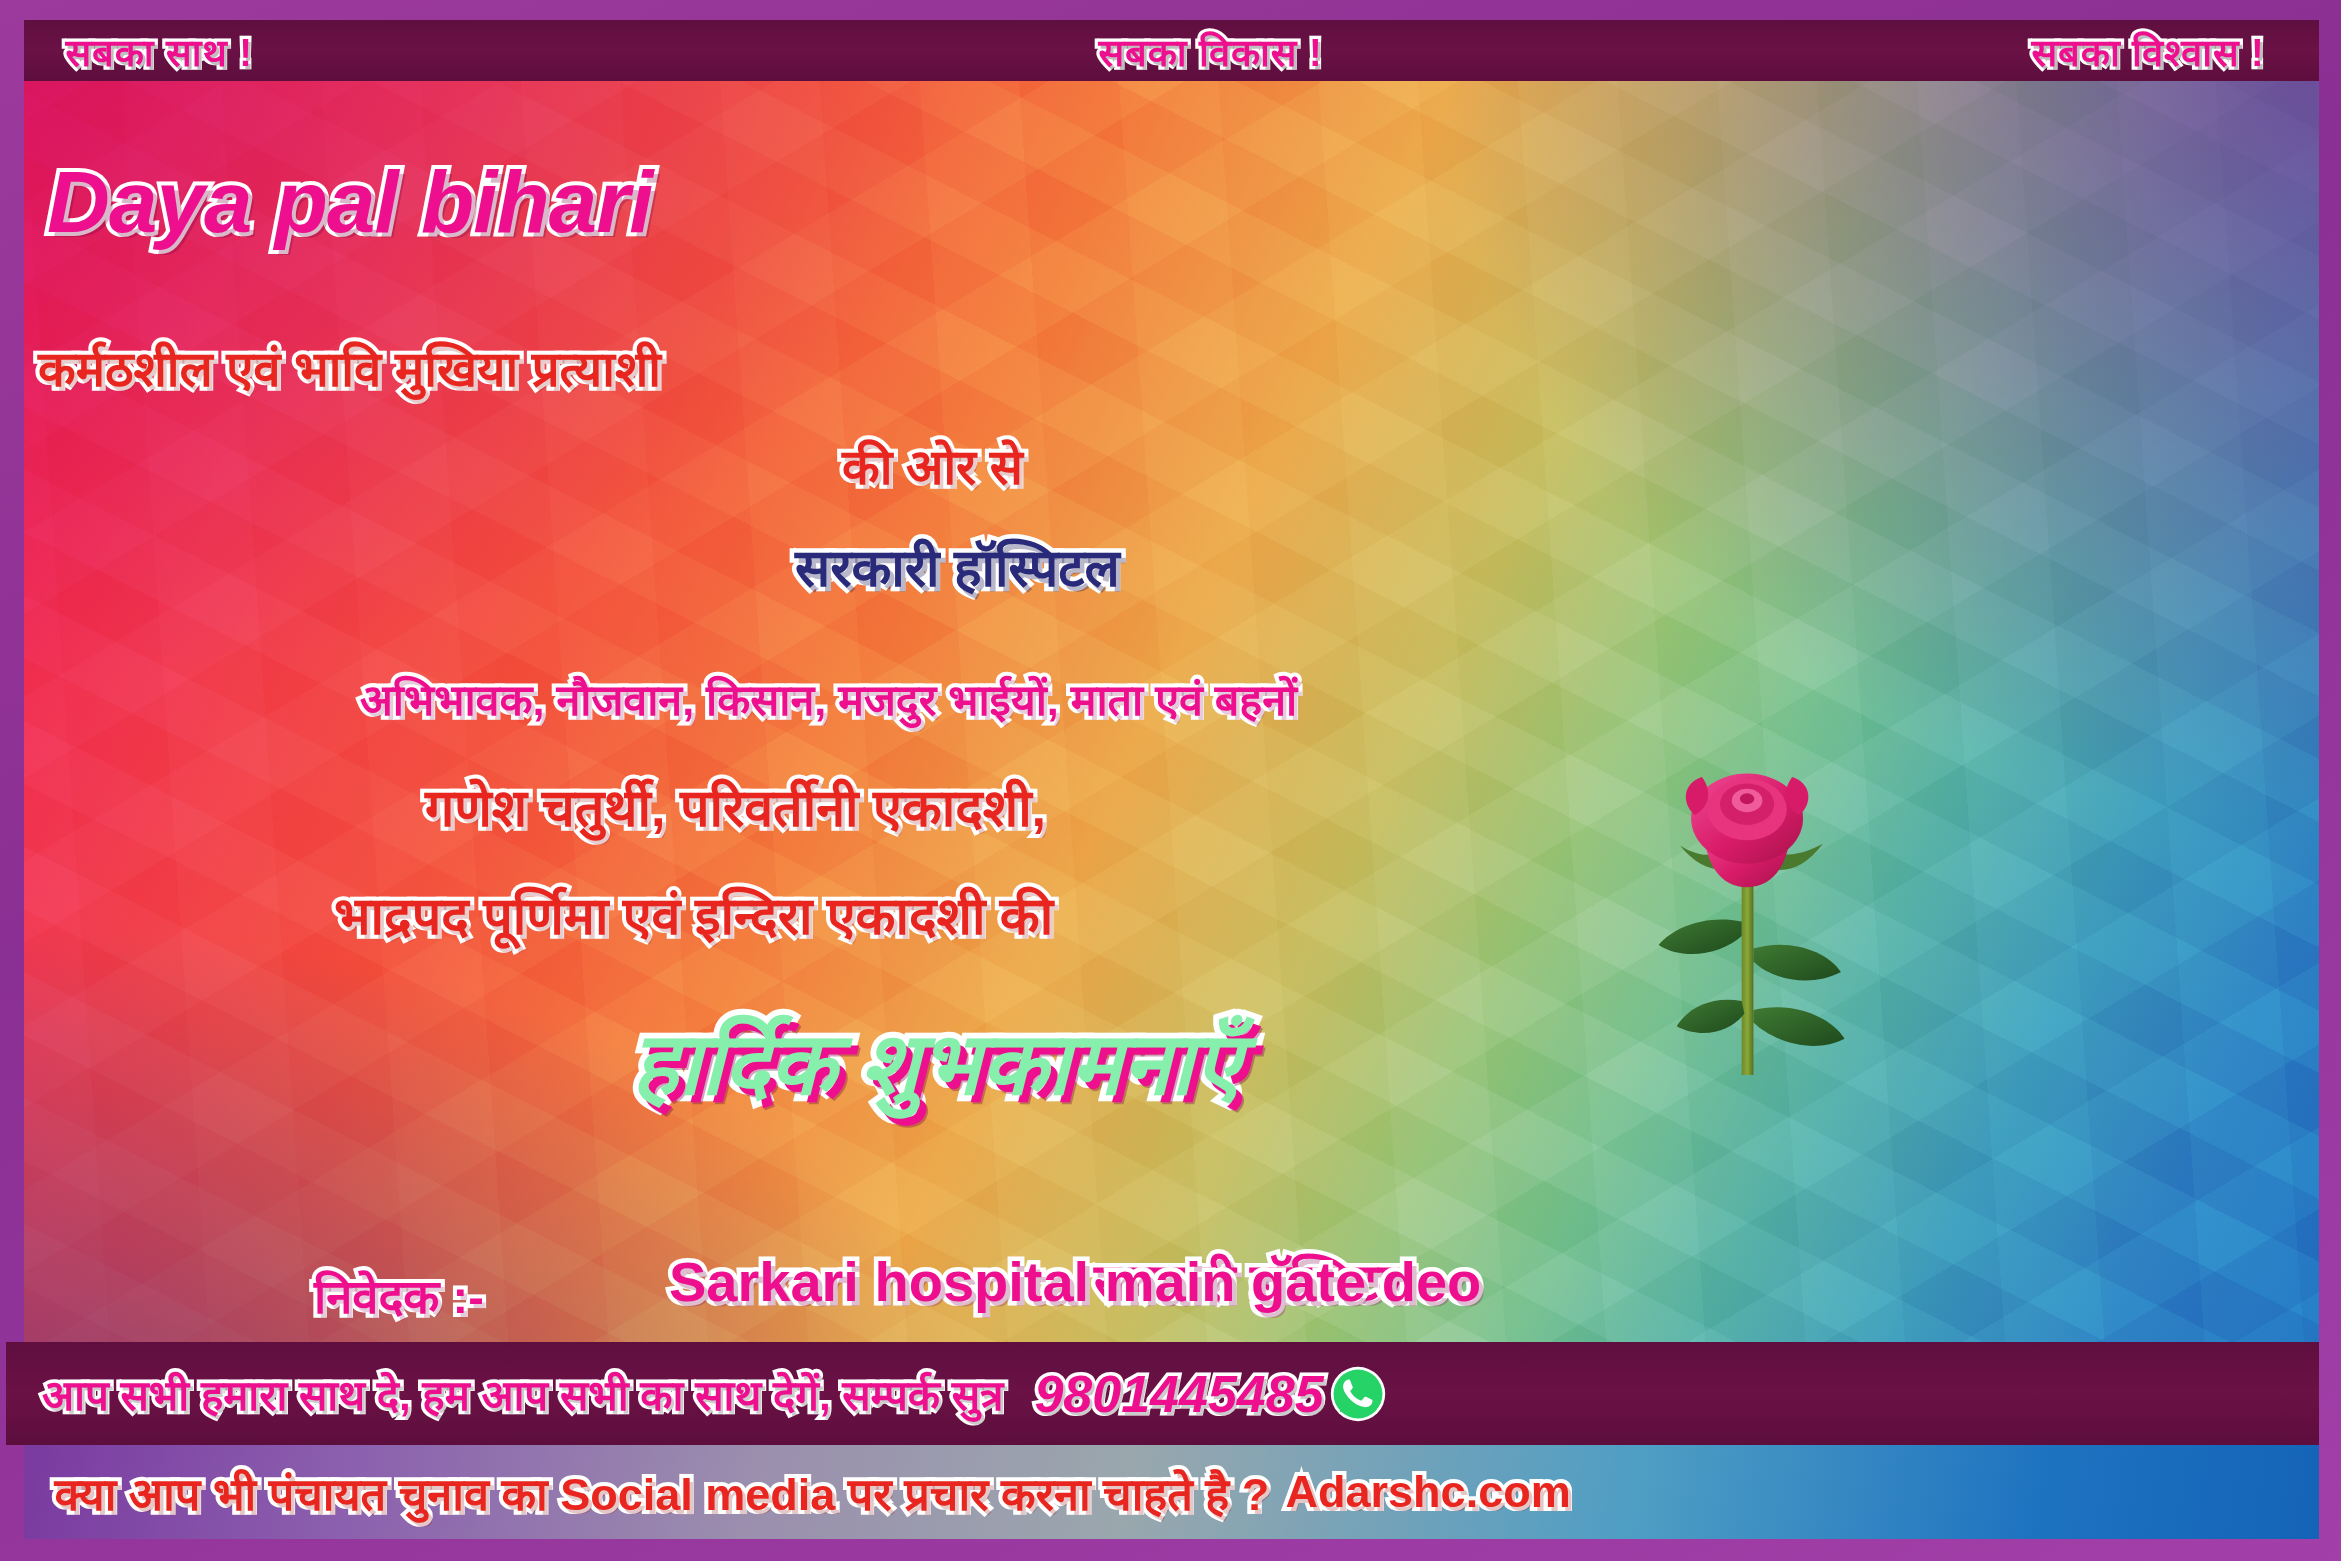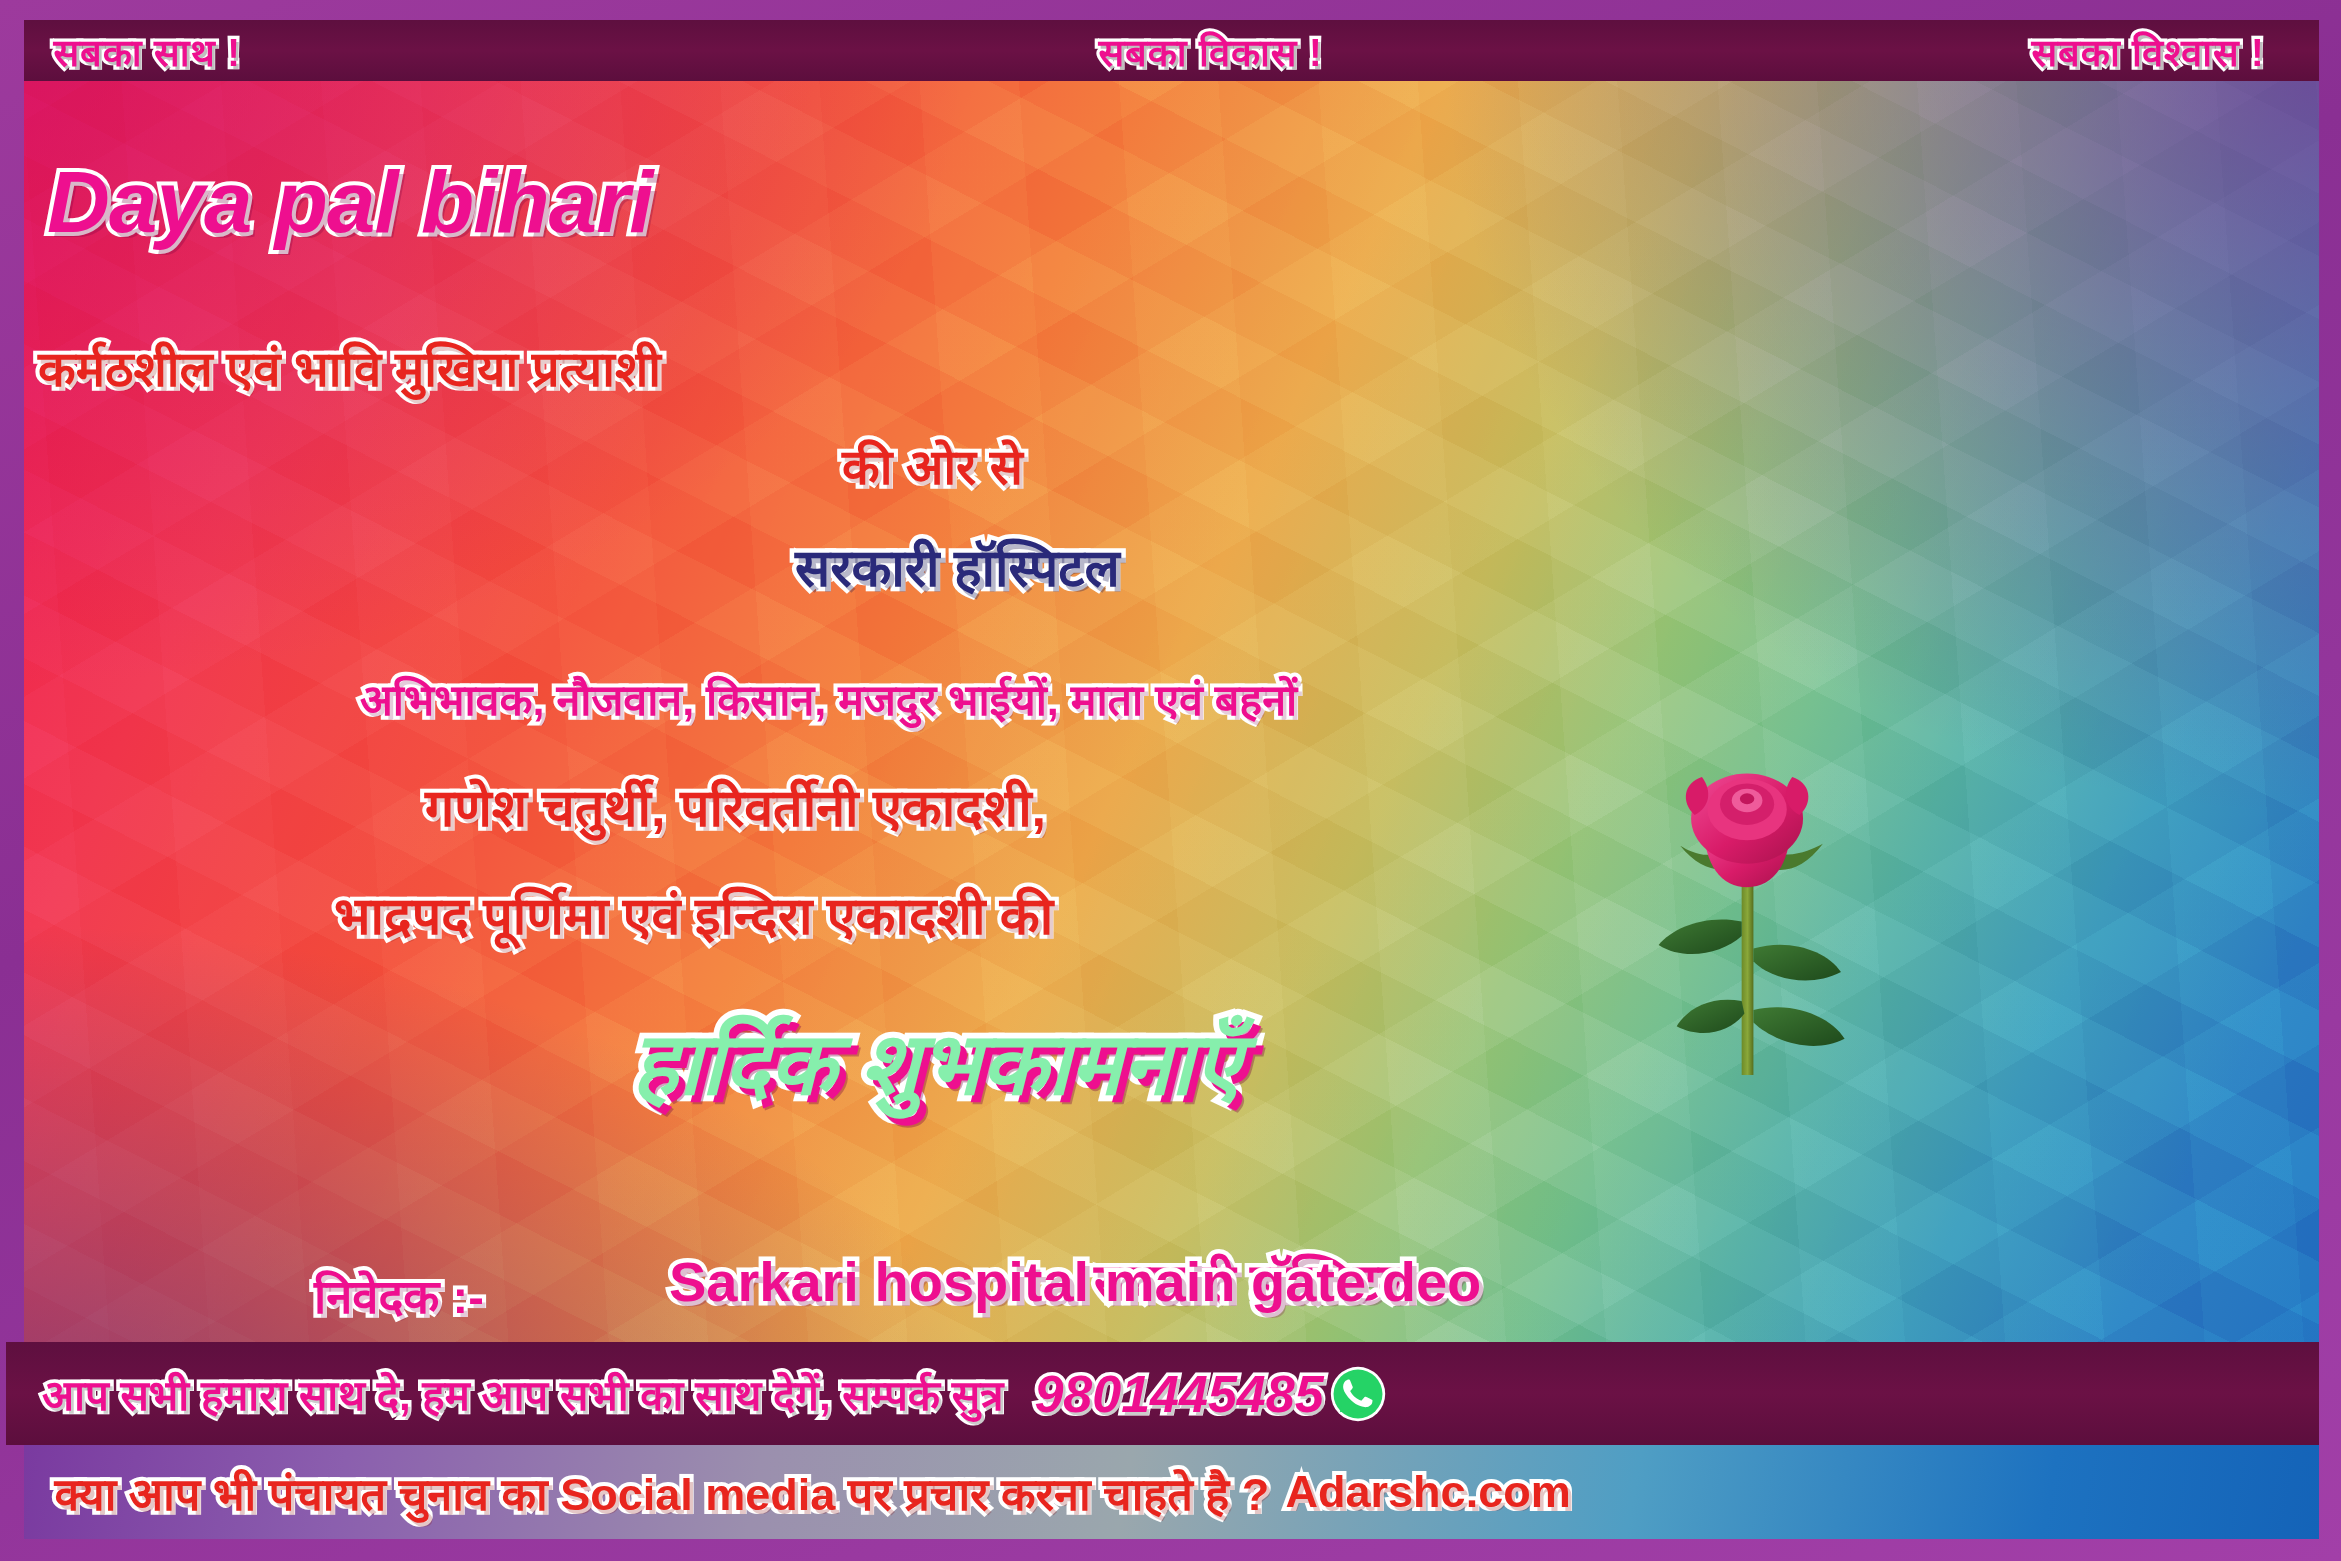--- a/index.html
+++ b/index.html
@@ -70,21 +70,21 @@
   }
 
   
   .band-top{
     position:absolute; left:23.5px; right:23.5px; top:20px; height:61px;
     background:linear-gradient(to bottom,#5e0f3f 0%,#6b1145 50%,#5c0e3d 100%);
     display:flex; align-items:center;
     z-index:6;
   }
   .band-top .slot{ position:absolute; white-space:nowrap; }
-  .band-top .s1{ left:30px; }
+  .band-top .s1{ left:42px; }
   .band-top .s2{ left:1030px;margin-left:45px; }
   .band-top .s3{ right:54px; }
 
   .slogan{
     font-size:38px; font-weight:bold;
     color:#ee0f8f;
     -webkit-text-stroke:6.3px #ffffff;
     paint-order:stroke fill;
     letter-spacing:0.9px;
     text-shadow:2.7px 2.7px 0 rgba(0,0,0,.25);

